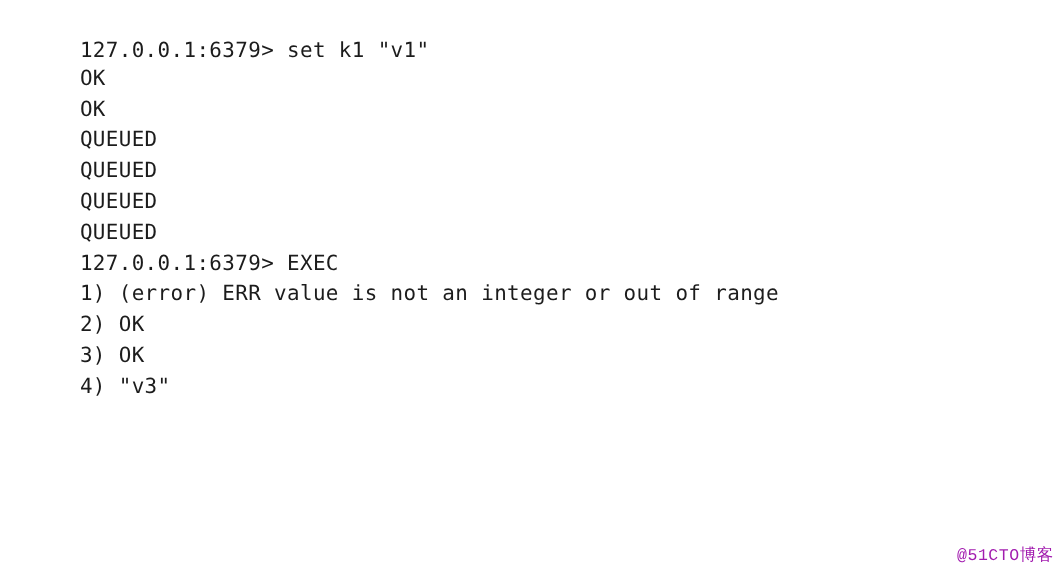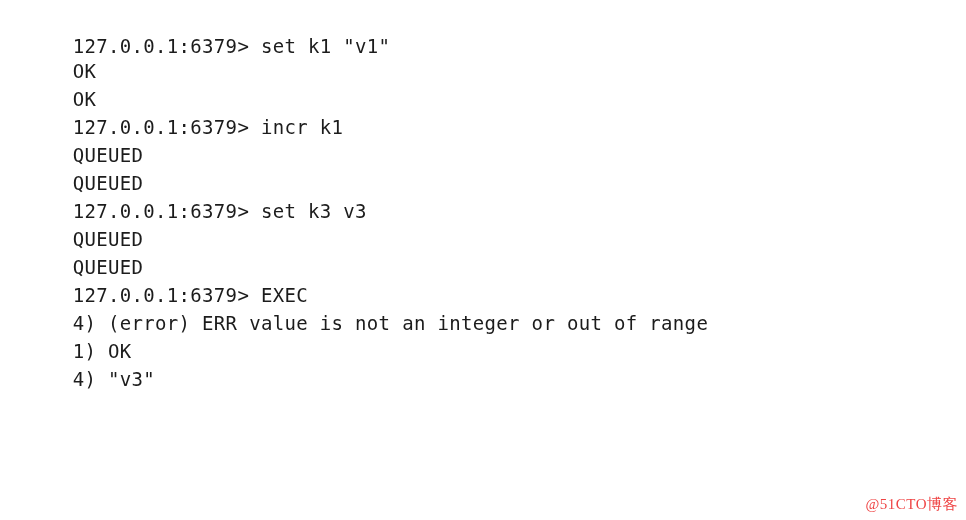--- a/index.html
+++ b/index.html
@@ -45,23 +45,23 @@
     width: 13px;
     height: 24px;
     background: #00ff00;
     vertical-align: -5px;
     margin-left: 0px;
   }
   .watermark {
     position: absolute;
     right: 8px;
     bottom: 6px;
-    font-family: Liberation Serif, serif;
+    font-family: Liberation Mono, monospace;
     font-size: 15px;
-    color: #ef4444;
+    color: #a21caf;
     letter-spacing: 0.5px;
     user-select: none;
     white-space: nowrap;
   }
 </style>
 </head>
 <body>
 
 <div id="screen">
 
@@ -70,45 +70,42 @@
     <div class="term-line">
       <span class="line-inner">127.0.0.1:6379&gt; set k1 "v1"</span>
     </div>
     <div class="term-line">
       <span class="line-inner">OK</span>
     </div>
     <div class="term-line">
       <span class="line-inner">OK</span>
     </div>
     <div class="term-line">
-      <span class="line-inner">127.0.0.1:6379&gt; incr k1</span>
-    </div>
-    <div class="term-line">
       <span class="line-inner">QUEUED</span>
     </div>
     <div class="term-line">
       <span class="line-inner">QUEUED</span>
-    </div>
-    <div class="term-line">
-      <span class="line-inner">127.0.0.1:6379&gt; set k3 v3</span>
     </div>
     <div class="term-line">
       <span class="line-inner">QUEUED</span>
     </div>
     <div class="term-line">
       <span class="line-inner">QUEUED</span>
     </div>
     <div class="term-line">
       <span class="line-inner">127.0.0.1:6379&gt; EXEC</span>
     </div>
     <div class="term-line">
-      <span class="line-inner">4) (error) ERR value is not an integer or out of range</span>
+      <span class="line-inner">1) (error) ERR value is not an integer or out of range</span>
     </div>
     <div class="term-line">
-      <span class="line-inner">1) OK</span>
+      <span class="line-inner">2) OK</span>
+    </div>
+    <div class="term-line">
+      <span class="line-inner">3) OK</span>
     </div>
     <div class="term-line">
       <span class="line-inner">4) "v3"</span>
     </div>
 
   </div>
 
   <div class="watermark">@51CTO博客</div>
 
 </div>

